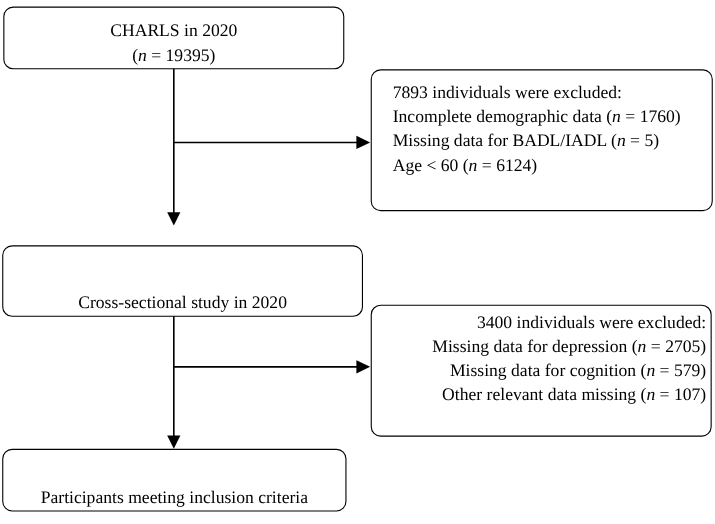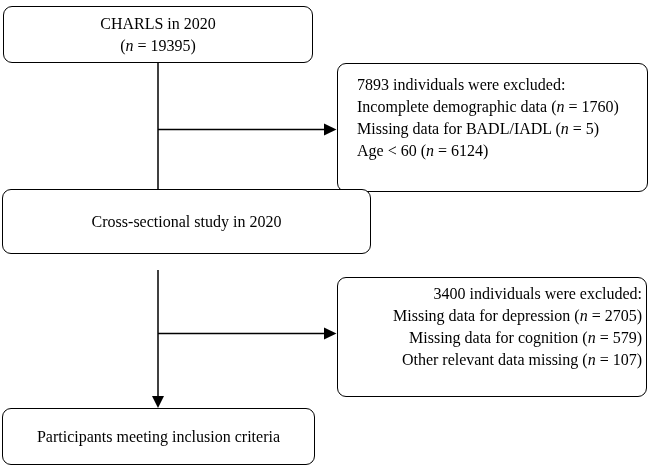--- a/index.html
+++ b/index.html
@@ -27,29 +27,29 @@
     border: 1.6px solid var(--fg, #000000);
     border-radius: 9px;
     font-size: 16px;
     line-height: 22px;
     color: var(--fg, #000000);
   }
   .center-box {
     display: flex;
     flex-direction: column;
     align-items: center;
-    justify-content: center;
+    justify-content: flex-end;
     text-align: center;
   }
   .list-box {
     text-align: left;
   }
   #box-top    { left: 3px;   top: 6px;   width: 310px; height: 57px; }
   #box-excl1  { left: 337px; top: 63px;  width: 311px; height: 129px; padding: 10px 20px 0 19px; }
-  #box-mid    { left: 2px;   top: 189px; width: 369px; height: 65px; }
+  #box-mid    { left: 2px;   top: 223px; width: 328px; height: 65px; }
   #box-excl2  { left: 337px; top: 277px; width: 310px; height: 120px; padding: 5px 4px 0 19px; text-align: right; }
   #box-bottom { left: 2px;   top: 408px; width: 313px; height: 57px; }
   .line { white-space: nowrap; }
   i { font-style: italic; }
 </style>
 </head>
 <body style="--fg: #000000; --bg: #ffffff;">
 
 <div class="canvas">
 

